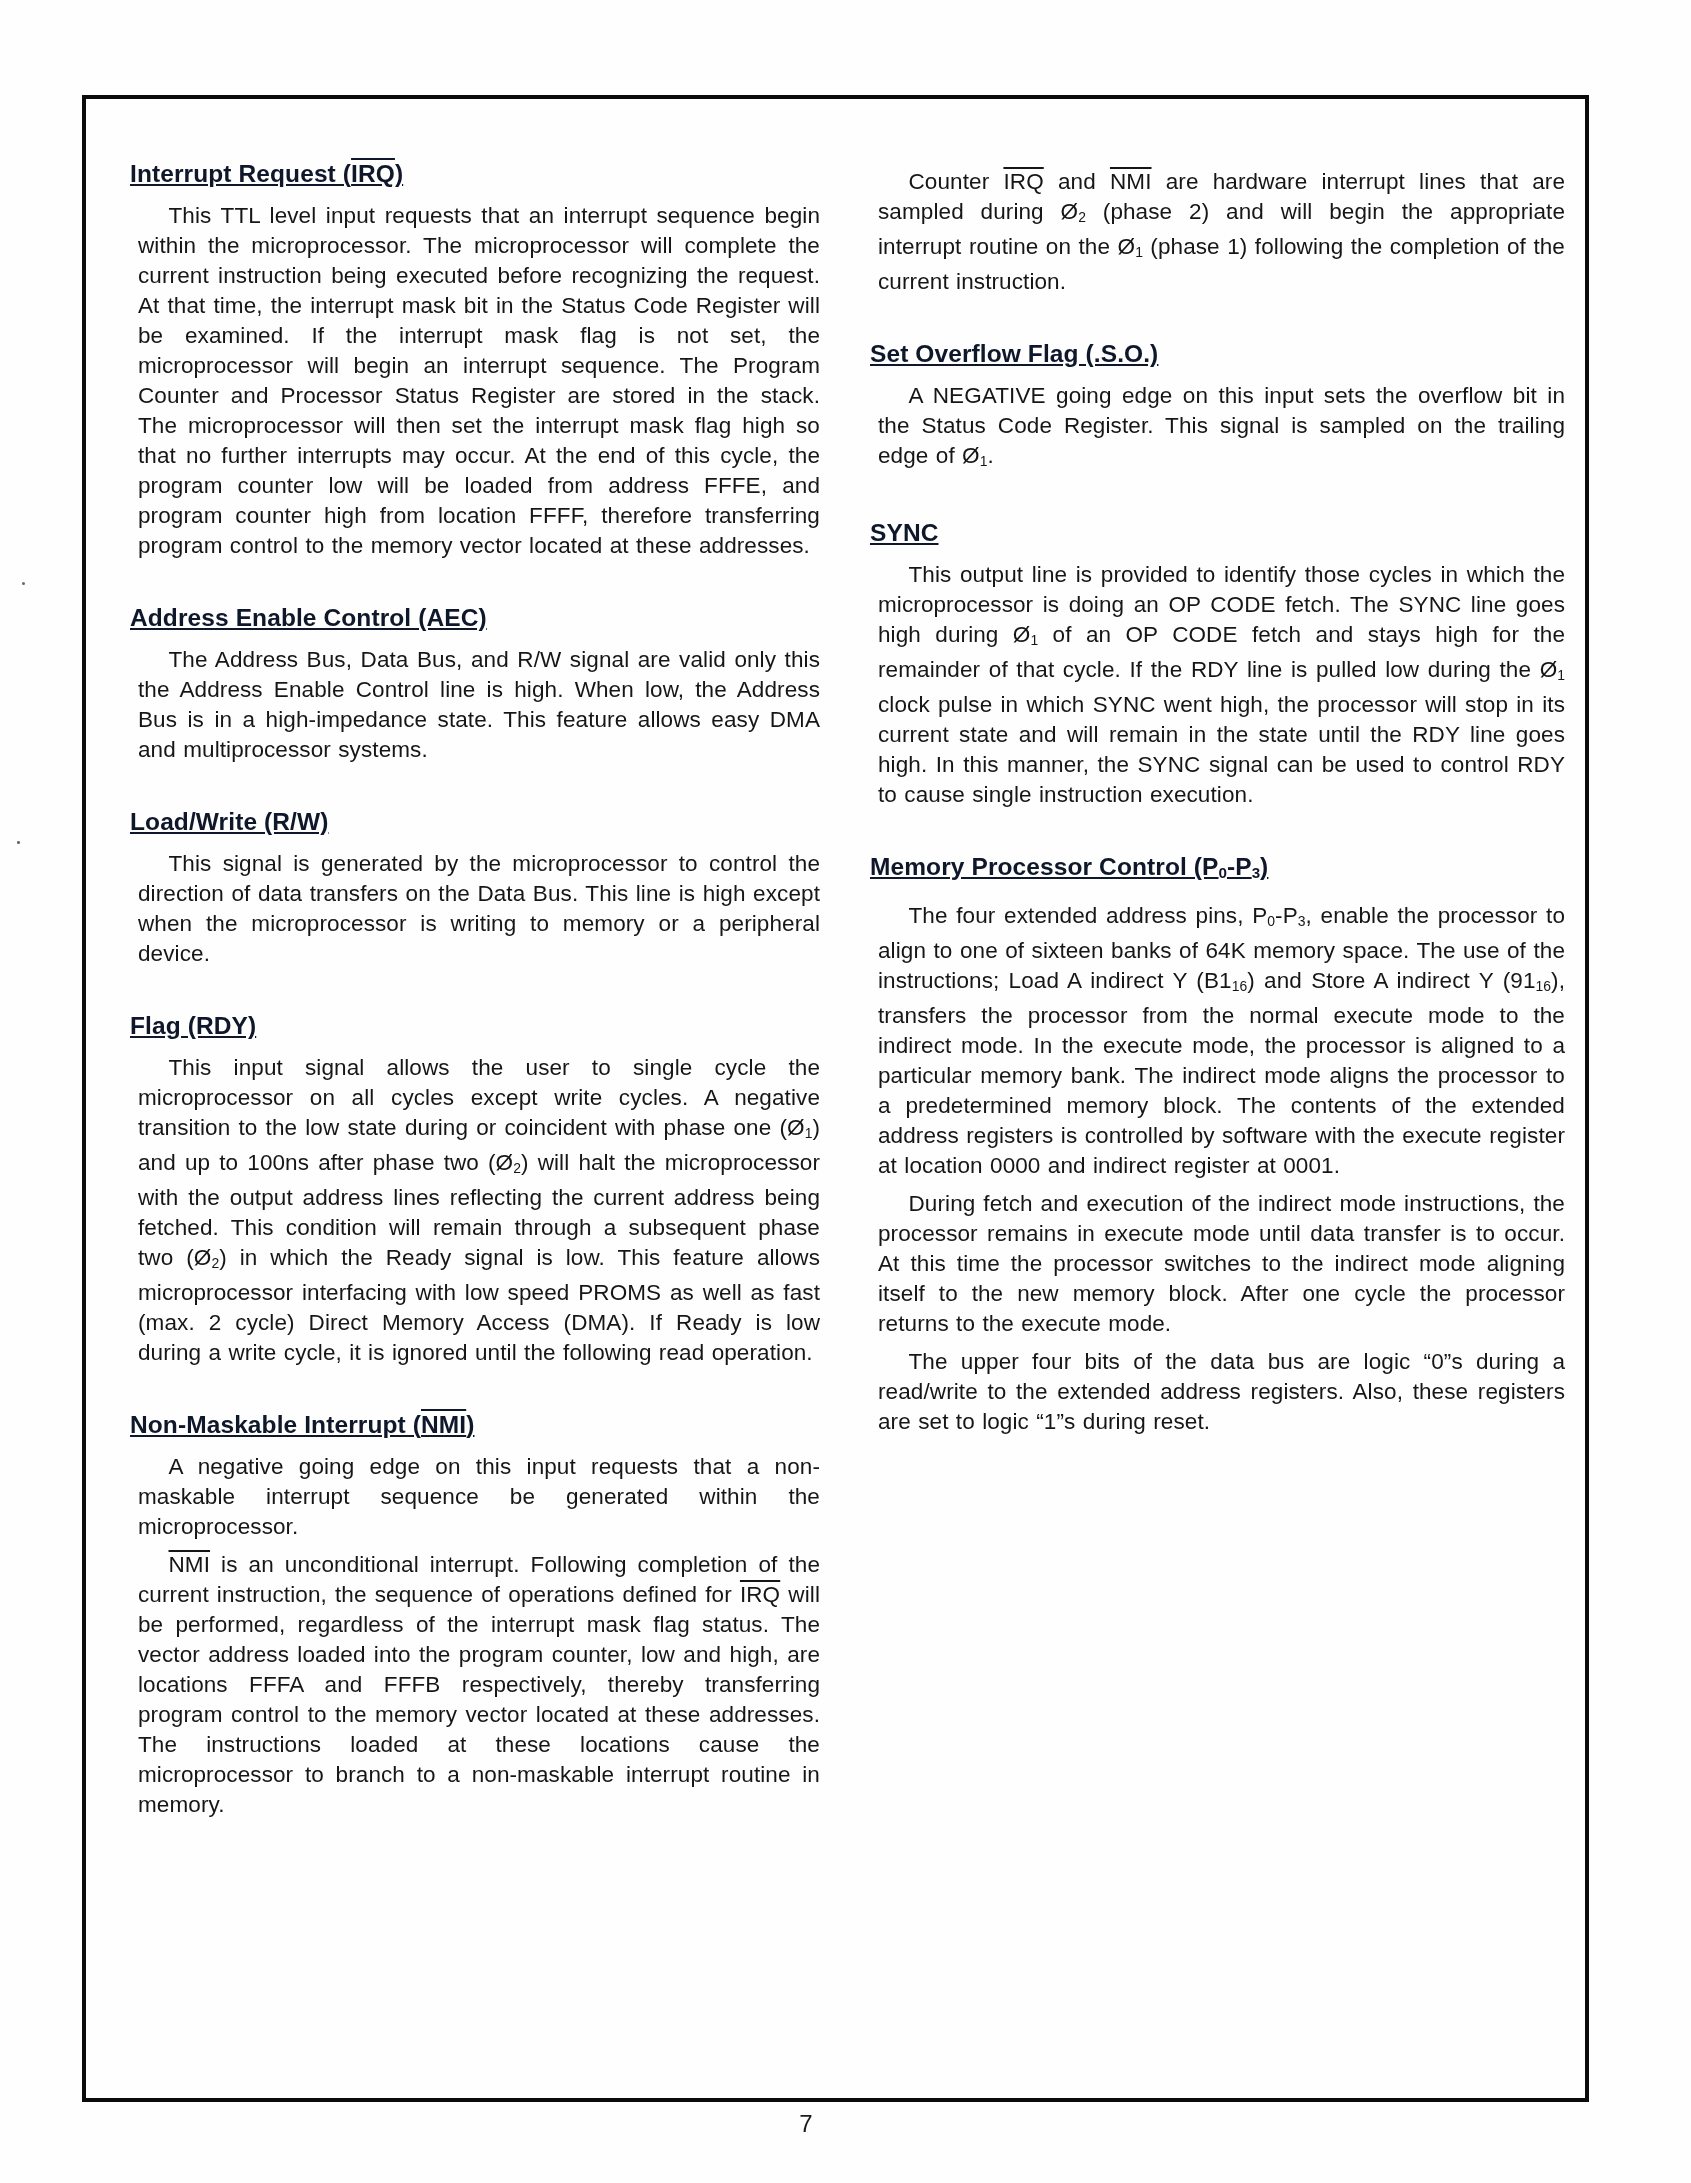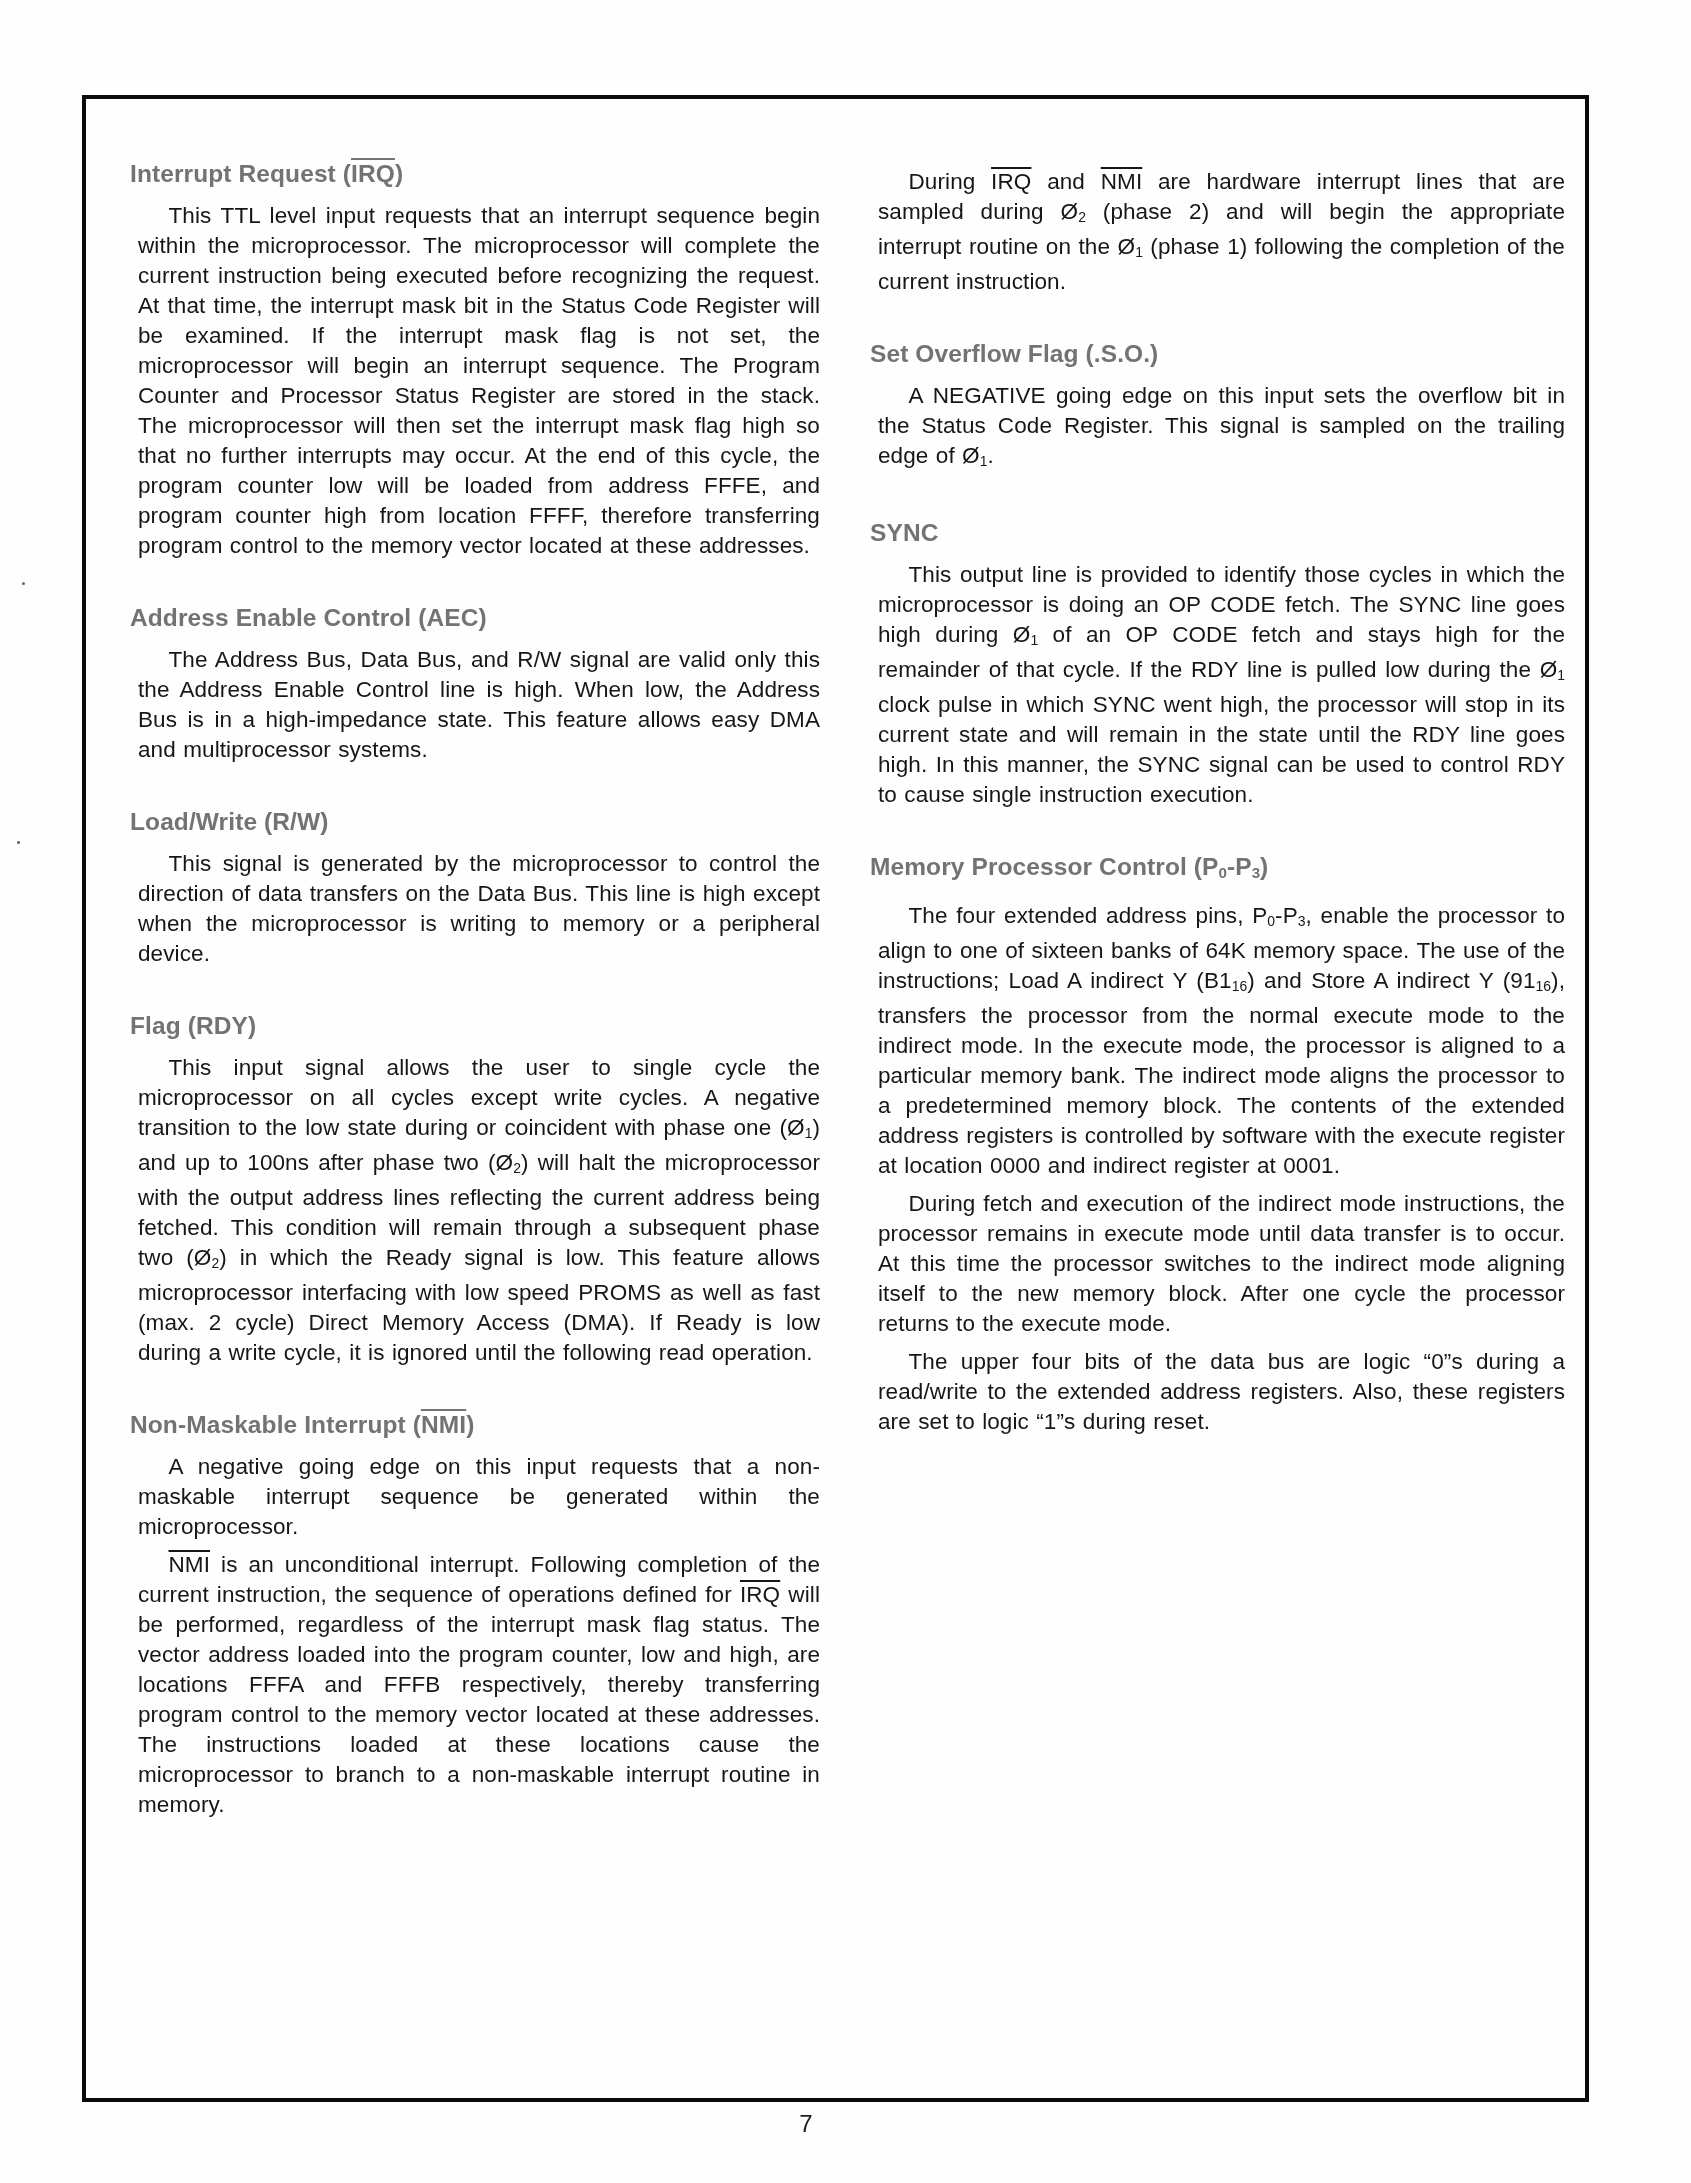--- a/index.html
+++ b/index.html
@@ -17,21 +17,21 @@
     width:1507px;height:2007px;
     box-sizing:border-box;
     border:4px solid #0b0b0b;
     background:transparent;
   }
   .col{position:absolute;top:159px;}
   .col-left{left:130px;width:698px;}
   .col-right{left:870px;width:703px;}
   h2.sec-h{
     font-size:24.5px;line-height:30px;font-weight:700;
-    margin:42px 0 12px 0;color:#737373;letter-spacing:0.1px;
+    margin:42px 0 12px 0;color:#0f172a;letter-spacing:0.1px;text-decoration:underline;
   }
   .col h2.sec-h:first-child{margin-top:0;}
   p.body{
     font-size:22.5px;line-height:30px;
     margin:8px;text-align:justify;text-indent:30.5px;
     letter-spacing:0.1px;word-spacing:1px;
   }
   .col-right p.first-cont{margin-top:42px;}
   .ov{text-decoration:overline;text-decoration-thickness:1.7px;}
   .sb{font-size:0.62em;vertical-align:-0.22em;letter-spacing:0;}
@@ -64,21 +64,21 @@
 
     <h2 class="sec-h">Flag (RDY)</h2>
     <p class="body"><span>This input signal allows the user to single cycle the microprocessor on all cycles except write cycles. A negative transition to the low state during or coincident with phase one (Ø</span><span class="sb">1</span><span>) and up to 100ns after phase two (Ø</span><span class="sb">2</span><span>) will halt the microprocessor with the output address lines reflecting the current address being fetched. This condition will remain through a subsequent phase two (Ø</span><span class="sb">2</span><span>) in which the Ready signal is low. This feature allows microprocessor interfacing with low speed PROMS as well as fast (max. 2 cycle) Direct Memory Access (DMA). If Ready is low during a write cycle, it is ignored until the following read operation.</span></p>
 
     <h2 class="sec-h"><span>Non-Maskable Interrupt (</span><span class="ov">NMI</span><span>)</span></h2>
     <p class="body">A negative going edge on this input requests that a non-maskable interrupt sequence be generated within the microprocessor.</p>
     <p class="body"><span class="ov">NMI</span><span> is an unconditional interrupt. Following completion of the current instruction, the sequence of operations defined for </span><span class="ov">IRQ</span><span> will be performed, regardless of the interrupt mask flag status. The vector address loaded into the program counter, low and high, are locations FFFA and FFFB respectively, thereby transferring program control to the memory vector located at these addresses. The instructions loaded at these locations cause the microprocessor to branch to a non-maskable interrupt routine in memory.</span></p>
   </div>
 
   <div class="col col-right">
-    <p class="body"><span>During </span><span class="ov">IRQ</span><span> and </span><span class="ov">NMI</span><span> are hardware interrupt lines that are sampled during Ø</span><span class="sb">2</span><span> (phase 2) and will begin the appropriate interrupt routine on the Ø</span><span class="sb">1</span><span> (phase 1) following the completion of the current instruction.</span></p>
+    <p class="body"><span>Counter </span><span class="ov">IRQ</span><span> and </span><span class="ov">NMI</span><span> are hardware interrupt lines that are sampled during Ø</span><span class="sb">2</span><span> (phase 2) and will begin the appropriate interrupt routine on the Ø</span><span class="sb">1</span><span> (phase 1) following the completion of the current instruction.</span></p>
 
     <h2 class="sec-h">Set Overflow Flag (.S.O.)</h2>
     <p class="body"><span>A NEGATIVE going edge on this input sets the overflow bit in the Status Code Register. This signal is sampled on the trailing edge of Ø</span><span class="sb">1</span><span>.</span></p>
 
     <h2 class="sec-h">SYNC</h2>
     <p class="body"><span>This output line is provided to identify those cycles in which the microprocessor is doing an OP CODE fetch. The SYNC line goes high during Ø</span><span class="sb">1</span><span> of an OP CODE fetch and stays high for the remainder of that cycle. If the RDY line is pulled low during the Ø</span><span class="sb">1</span><span> clock pulse in which SYNC went high, the processor will stop in its current state and will remain in the state until the RDY line goes high. In this manner, the SYNC signal can be used to control RDY to cause single instruction execution.</span></p>
 
     <h2 class="sec-h"><span>Memory Processor Control (P</span><span class="sb">0</span><span>-P</span><span class="sb">3</span><span>)</span></h2>
     <p class="body"><span>The four extended address pins, P</span><span class="sb">0</span><span>-P</span><span class="sb">3</span><span>, enable the processor to align to one of sixteen banks of 64K memory space. The use of the instructions; Load A indirect Y (B1</span><span class="sb">16</span><span>) and Store A indirect Y (91</span><span class="sb">16</span><span>), transfers the processor from the normal execute mode to the indirect mode. In the execute mode, the processor is aligned to a particular memory bank. The indirect mode aligns the processor to a predetermined memory block. The contents of the extended address registers is controlled by software with the execute register at location 0000 and indirect register at 0001.</span></p>
     <p class="body">During fetch and execution of the indirect mode instructions, the processor remains in execute mode until data transfer is to occur. At this time the processor switches to the indirect mode aligning itself to the new memory block. After one cycle the processor returns to the execute mode.</p>

